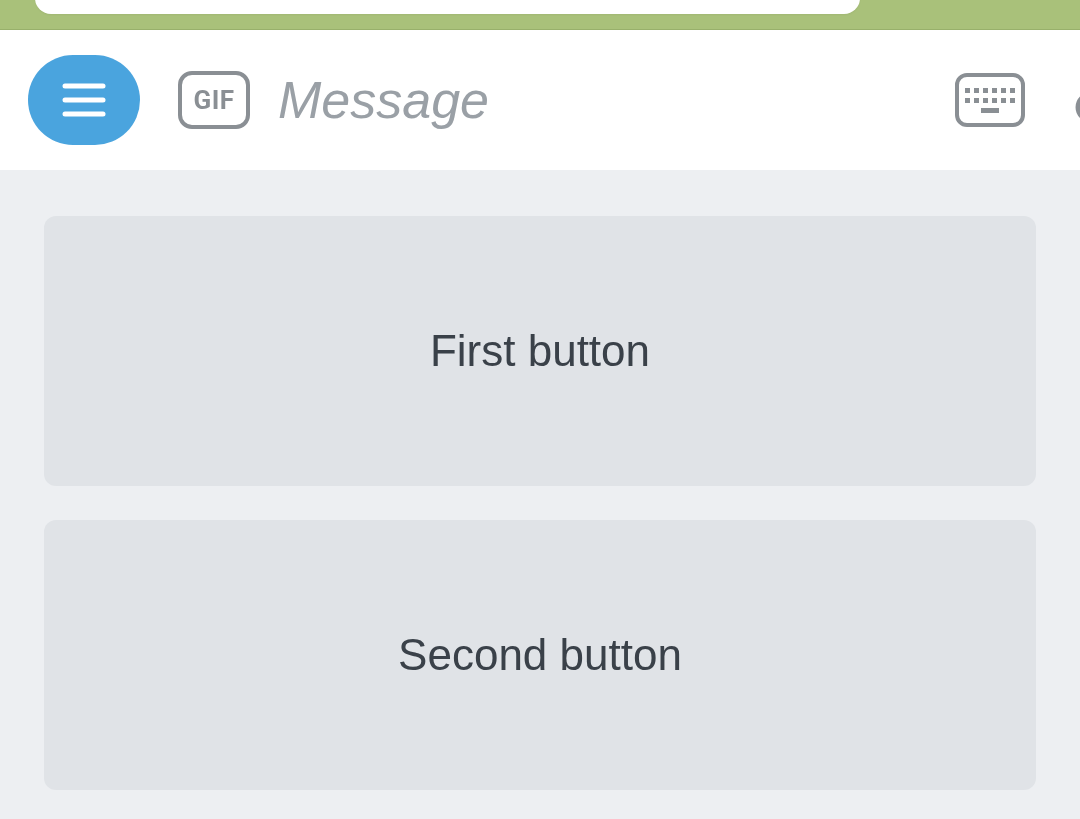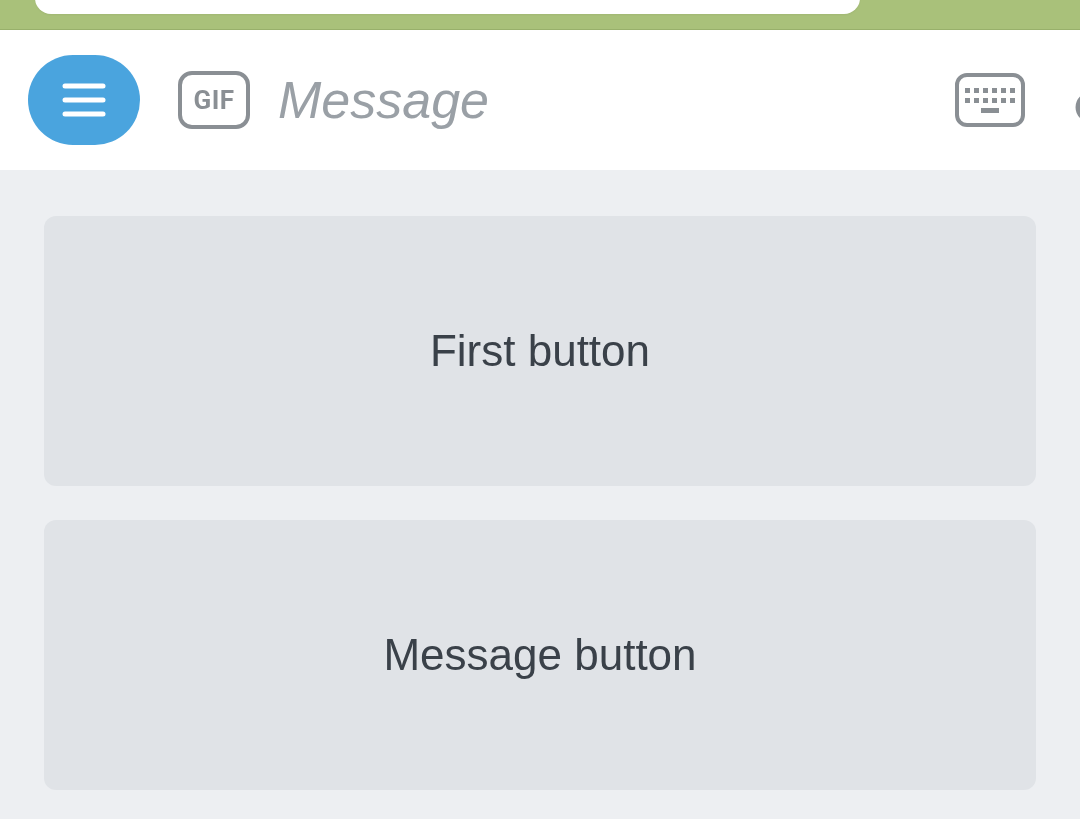--- a/index.html
+++ b/index.html
@@ -186,15 +186,15 @@
     </div>
 
   </div>
 </div>
 
 <div class="keyboard-panel">
   <button class="key-btn">
     <span>First button</span>
   </button>
   <button class="key-btn">
-    <span>Message button</span>
+    <span>Second button</span>
   </button>
 </div>
 
 </body></html>

